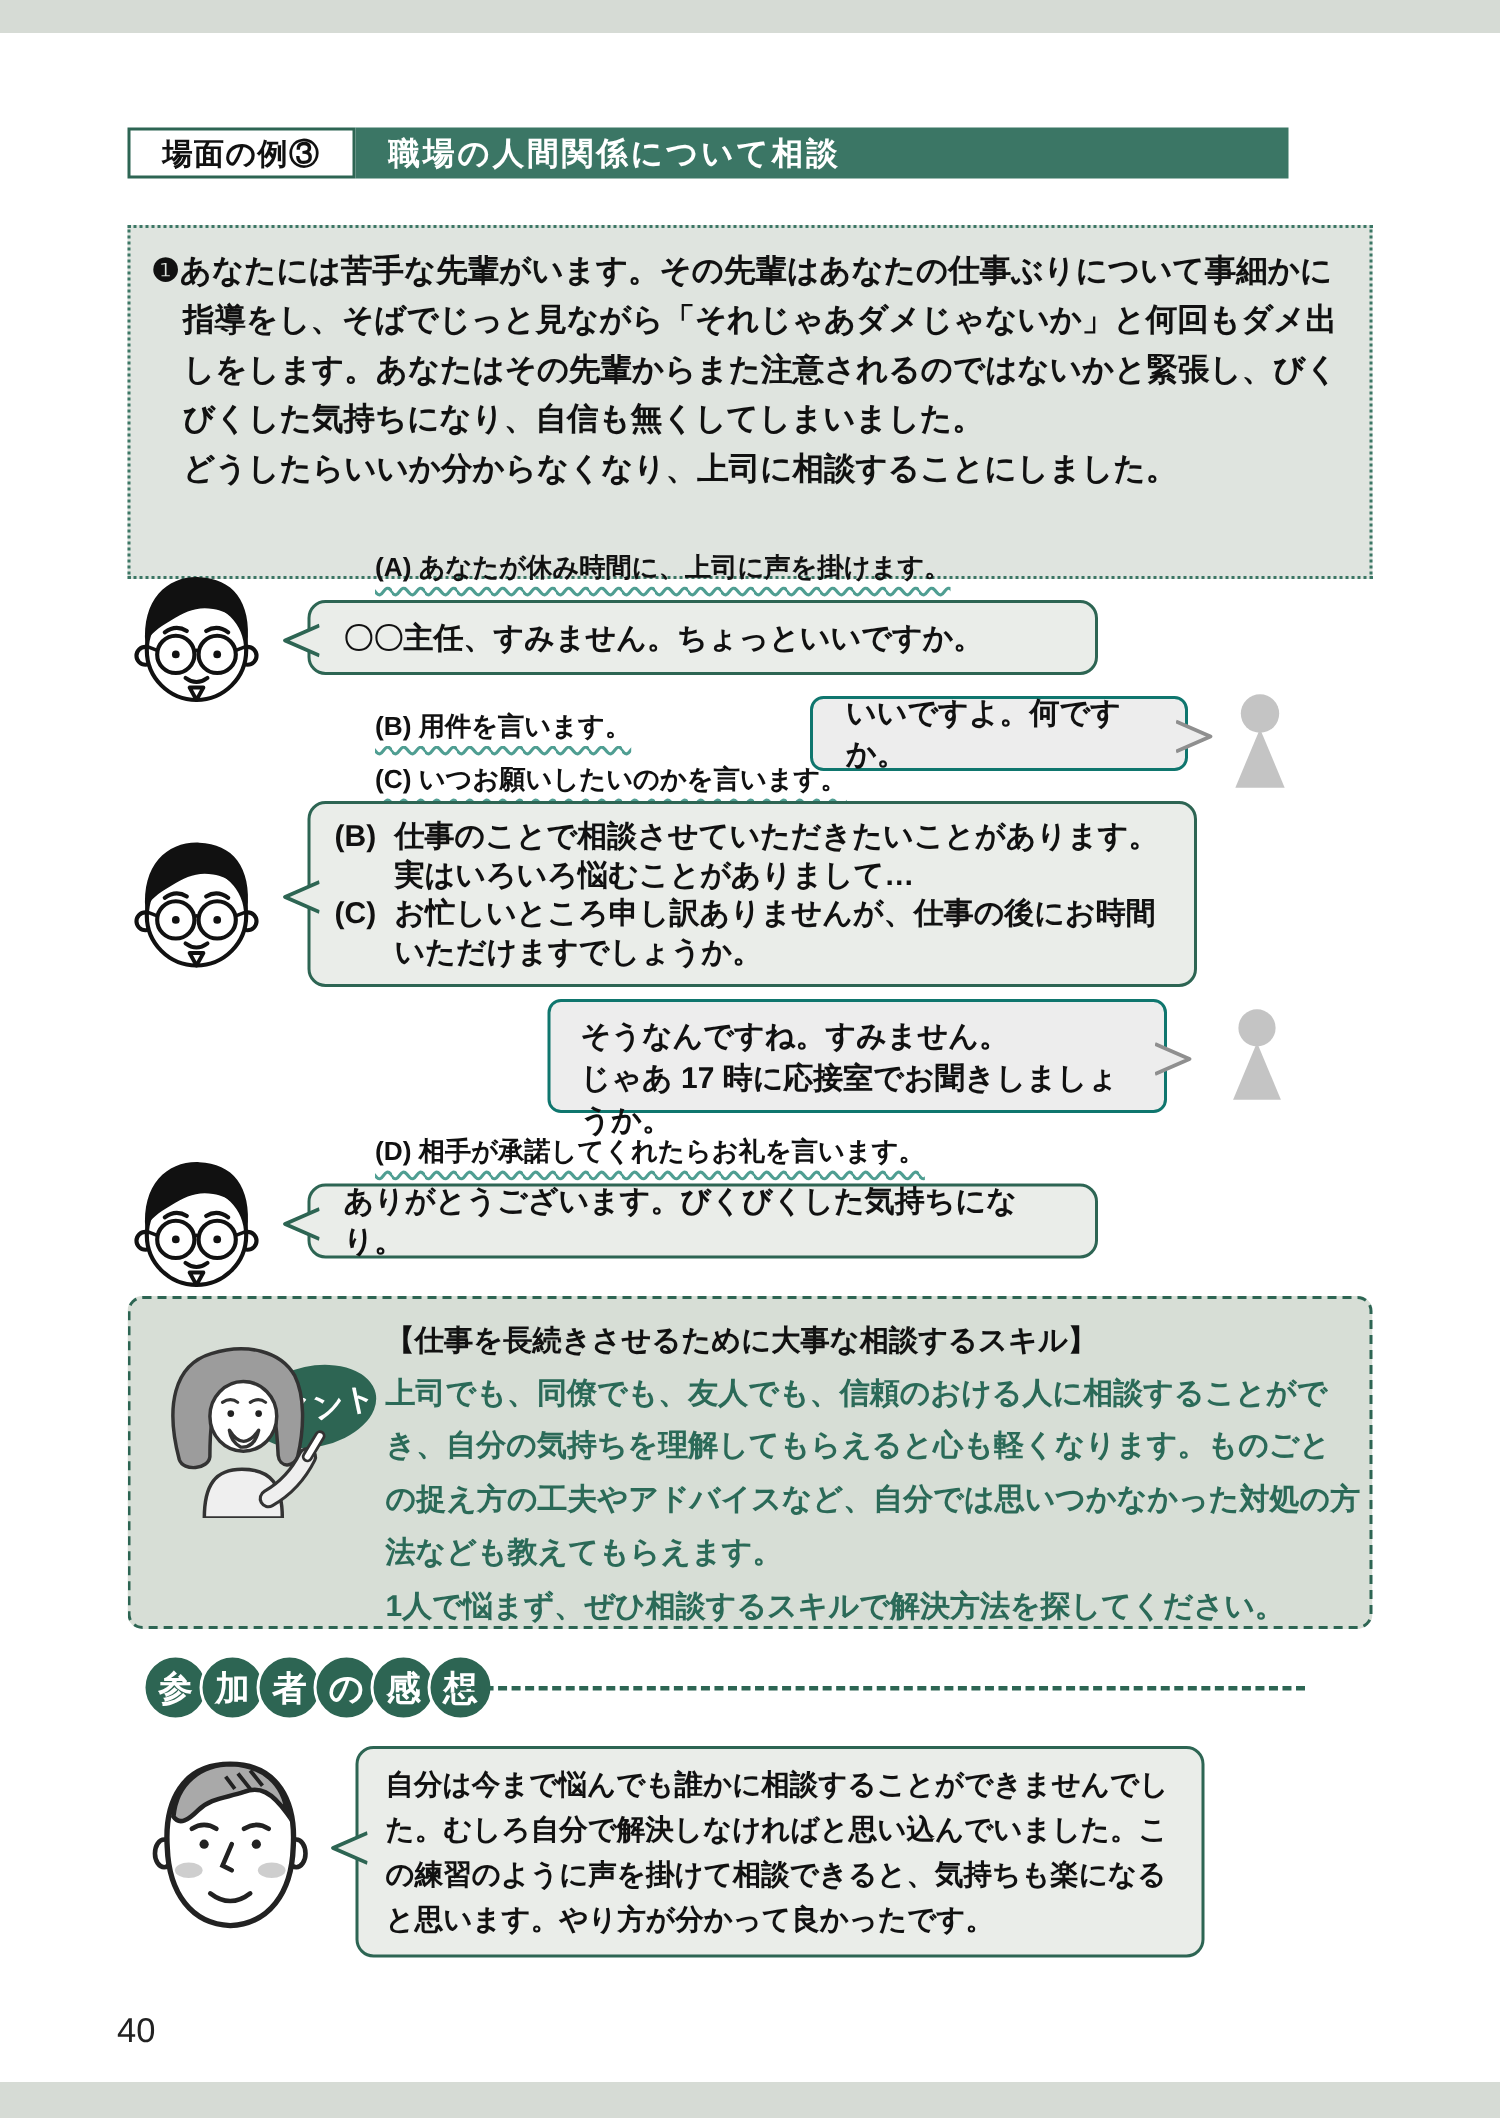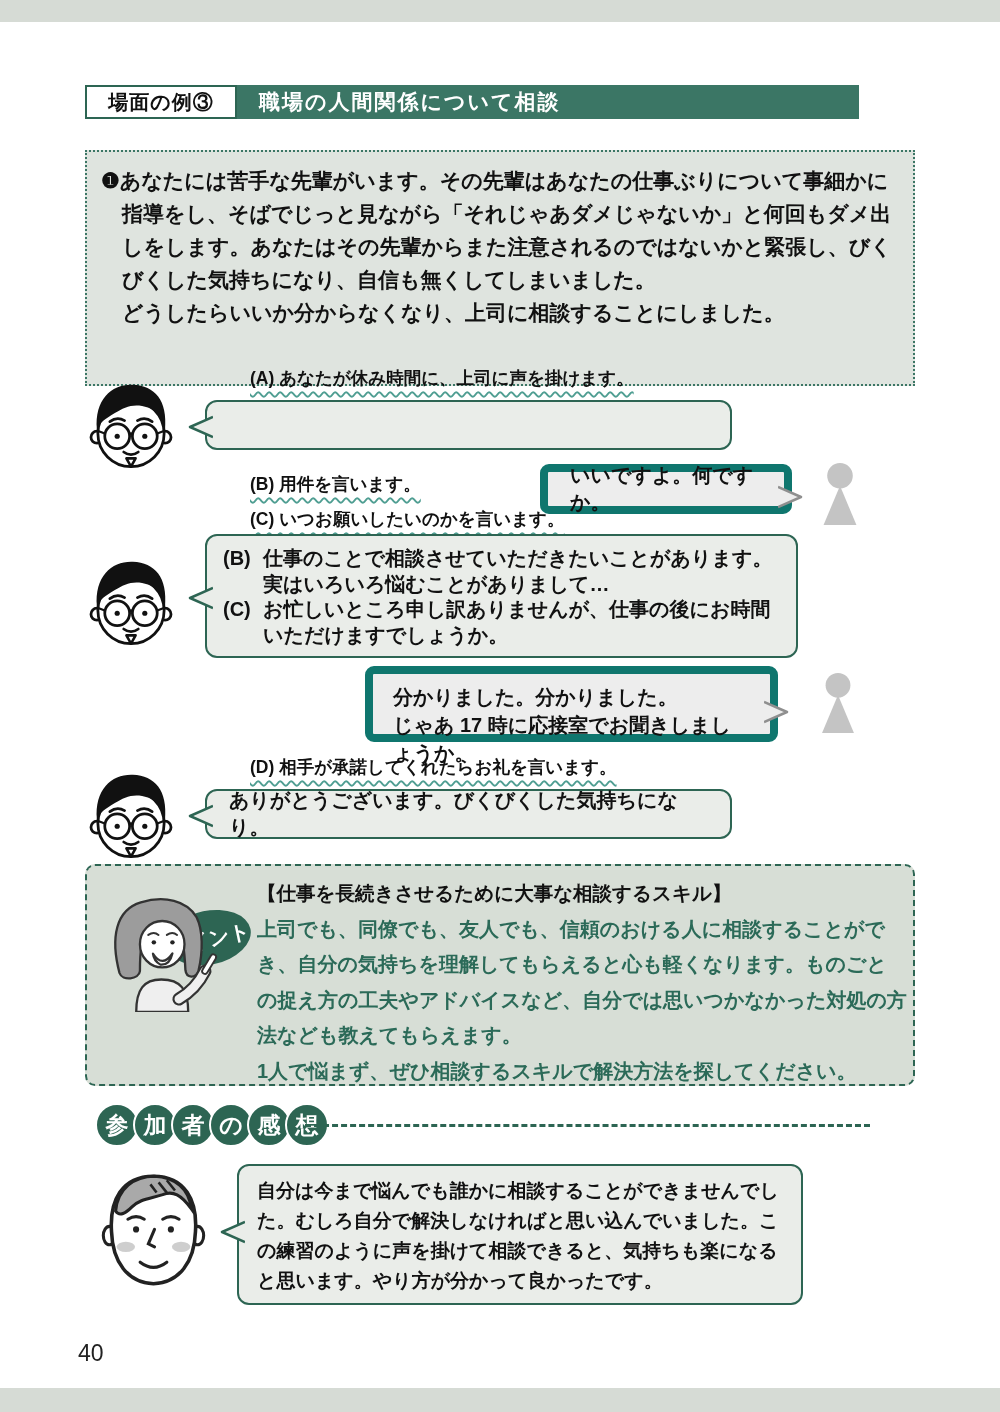--- a/index.html
+++ b/index.html
@@ -27,21 +27,21 @@
   #scenario .p2 { padding-left:1em; }
 
   
   .step { position:absolute; font-size:17.5px; font-weight:600; color:#111;
     text-decoration:underline wavy; text-decoration-color:#4f9e92;
     text-decoration-thickness:1.5px; text-underline-offset:7px;margin-left:28px; }
 
   
   .bubble-user { position:absolute; background:#eaede9; border:2px solid #2d6553;
     border-radius:12px; font-size:20px; font-weight:600; color:#111; }
-  .bubble-gray { position:absolute; background:#ededed; border:8px solid #0f766e;
+  .bubble-gray { position:absolute; background:#ededed; border:2px solid #0f766e;
     border-radius:9px; font-size:20px; font-weight:600; color:#111; }
   .bubble-center { display:flex; align-items:center; padding:0 22px; }
   .tail { position:absolute; }
   .tail-left { left:-21px; }
   .tail-right { right:-21px; }
 
   .face { position:absolute; }
 
   
   .brow { display:flex; }
@@ -132,20 +132,21 @@
   <div class="step" style="left:222px; top:366px;">(A) あなたが休み時間に、上司に声を掛けます。</div>
 
   <svg class="face" style="left:85px; top:376px;" width="92" height="104">
     <use href="#face-man"></use>
   </svg>
 
   <div class="bubble-user bubble-center" style="left:205px; top:400px; width:527px; height:50px;">
     <svg class="tail tail-left" style="top:11px;" width="27" height="28" viewBox="0 0 27 28">
       <path d="M27,4 L4,14 L27,24" fill="#eaede9" stroke="#2d6553" stroke-width="2.5" stroke-linejoin="round"></path>
     </svg>
+    <span>〇〇主任、すみません。ちょっといいですか。</span>
   </div>
 
   <div class="bubble-gray bubble-center" style="left:540px; top:464px; width:252px; height:50px;">
     <svg class="tail tail-right" style="top:11px;" width="27" height="28" viewBox="0 0 27 28">
       <path d="M0,4 L23,14 L0,24" fill="#ededed" stroke="#8f8f8f" stroke-width="2.5" stroke-linejoin="round"></path>
     </svg>
     <span>いいですよ。何ですか。</span>
   </div>
   <svg class="face" style="left:816px; top:462px;" width="48" height="64">
     <use href="#silhouette"></use>
@@ -172,21 +173,21 @@
     <div class="brow">
       <span class="blabel">(C)</span>
       <span class="btext">お忙しいところ申し訳ありませんが、仕事の後にお時間いただけますでしょうか。</span>
     </div>
   </div>
 
   <div class="bubble-gray" style="left:365px; top:666px; width:413px; height:76px; padding:9px 20px; line-height:28px;">
     <svg class="tail tail-right" style="top:24px;" width="27" height="28" viewBox="0 0 27 28">
       <path d="M0,4 L23,14 L0,24" fill="#ededed" stroke="#8f8f8f" stroke-width="2.5" stroke-linejoin="round"></path>
     </svg>
-    <div>分かりました。分かりました。</div>
+    <div>そうなんですね。すみません。</div>
     <div>じゃあ 17 時に応接室でお聞きしましょうか。</div>
   </div>
   <svg class="face" style="left:815px; top:672px;" width="46" height="62">
     <use href="#silhouette"></use>
   </svg>
 
   <div class="step" style="left:222px; top:755px;">(D) 相手が承諾してくれたらお礼を言います。</div>
 
   <svg class="face" style="left:85px; top:766px;" width="92" height="104">
     <use href="#face-man"></use>

